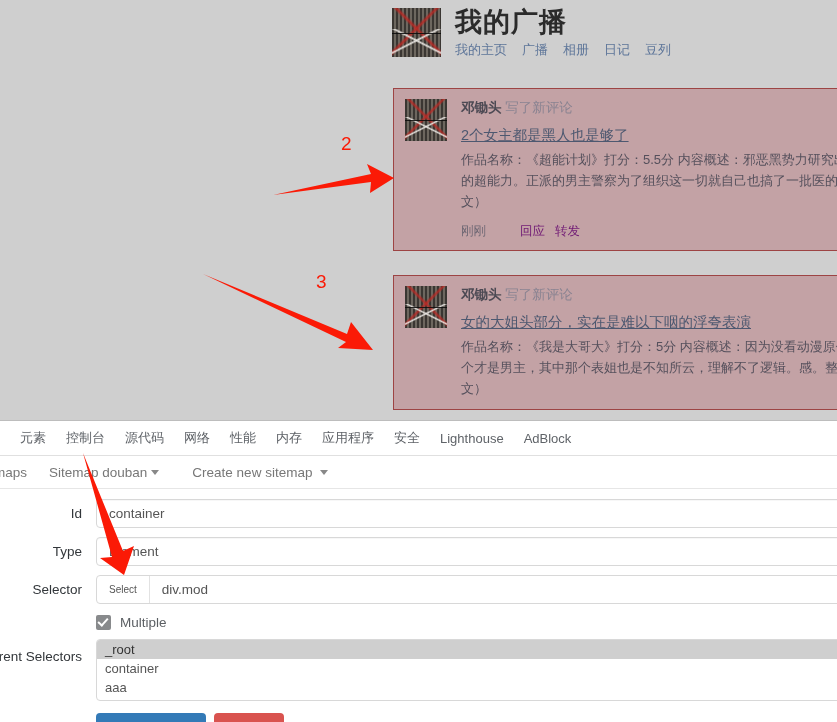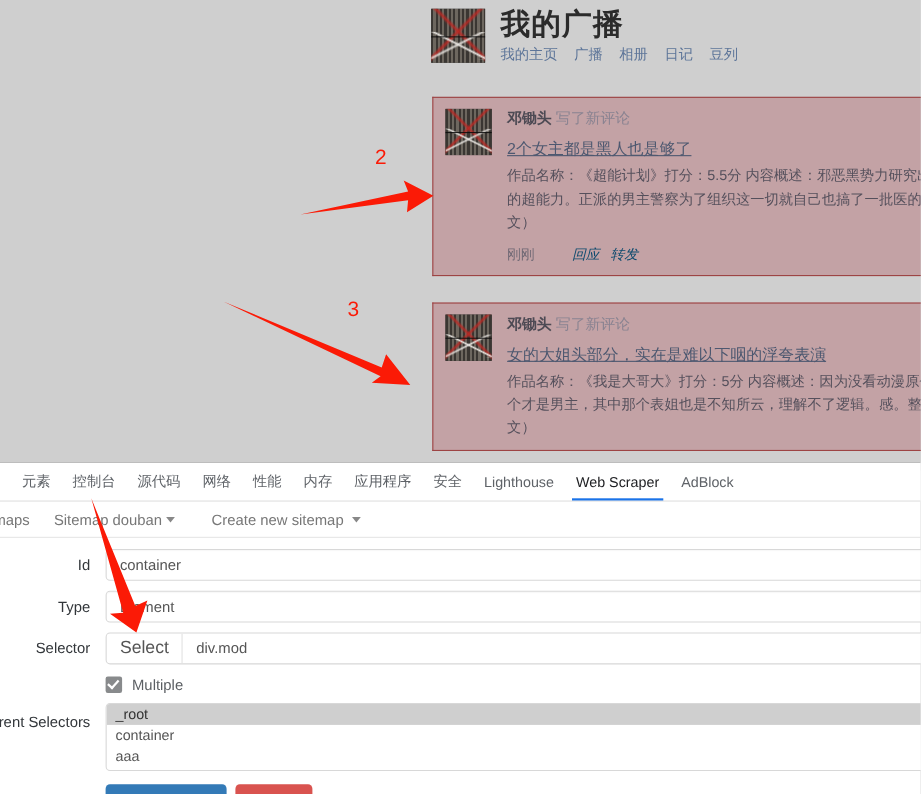--- a/index.html
+++ b/index.html
@@ -71,21 +71,21 @@
     display: block; font-size: 14.5px; color: #4d5870;
     margin-bottom: 4px; white-space: nowrap;
   }
   .status-text {
     font-size: 13px; color: #55505c; line-height: 21px;
     white-space: pre-wrap; word-break: break-all;
   }
   .status-text .fulltext { color: #55505c; }
   .status-foot { margin-top: 11px; font-size: 12.5px; color: #6f6874; display: flex; gap: 10px; }
   .status-foot .sep { width: 14px; }
-  .status-foot a { color: #0c4a6e; text-decoration: none; font-style: italic; }
+  .status-foot a { color: #701a75; text-decoration: none; }
 
   #status-1 { top: 88px; }
   #status-2 { top: 275px; }
 
   
   .annot-num {
     position: absolute; color: #fb1a06; font-size: 19px;
     font-family: "Liberation Sans", sans-serif;
   }
   #annot-num-2 { left: 325px; top: 133px; }
@@ -140,21 +140,21 @@
     background: #fff; display: flex; align-items: center;
     padding: 0 12px; font-size: 13.5px; color: #555;
     box-shadow: 0 1px 1px rgba(0,0,0,.035) inset;
   }
   .sel-group {
     height: 29px; border: 1px solid #d8d8d8; border-radius: 4px;
     display: flex; align-items: stretch; overflow: hidden; background: #fff;
   }
   .sel-btn {
     display: flex; align-items: center; padding: 0 12px;
-    font-size: 16px; color: #555; border-right: 1px solid #e2e2e2;
+    font-size: 10px; color: #555; border-right: 1px solid #e2e2e2;
     white-space: nowrap;
     text-align: right;
   }
   .sel-btn.pressed {
     border: 2px solid #1b1b1b; border-radius: 3px;
     background: #d6d6d6; margin: 2px 0 2px 0; color: #1b1b1b;
   }
   .sel-value { display: flex; align-items: center; padding: 0 12px; font-size: 13.5px; color: #555; flex: 1; }
 
   .check-row { display: flex; align-items: center; gap: 9px; padding-top: 2px; }
@@ -263,21 +263,20 @@
   <div class="dt-tabbar">
     <div class="dt-tab">元素</div>
     <div class="dt-tab">控制台</div>
     <div class="dt-tab">源代码</div>
     <div class="dt-tab">网络</div>
     <div class="dt-tab">性能</div>
     <div class="dt-tab">内存</div>
     <div class="dt-tab">应用程序</div>
     <div class="dt-tab">安全</div>
     <div class="dt-tab">Lighthouse</div>
-    <div class="dt-tab active">Web Scraper</div>
     <div class="dt-tab">AdBlock</div>
   </div>
 
   <div class="ws-toolbar">
     <div class="tb-item first">maps</div>
 
     <div class="tb-item">
       <span>Sitemap douban</span><span class="caret"></span>
     </div>
     <div class="tb-item" style="padding-left:22px;">

